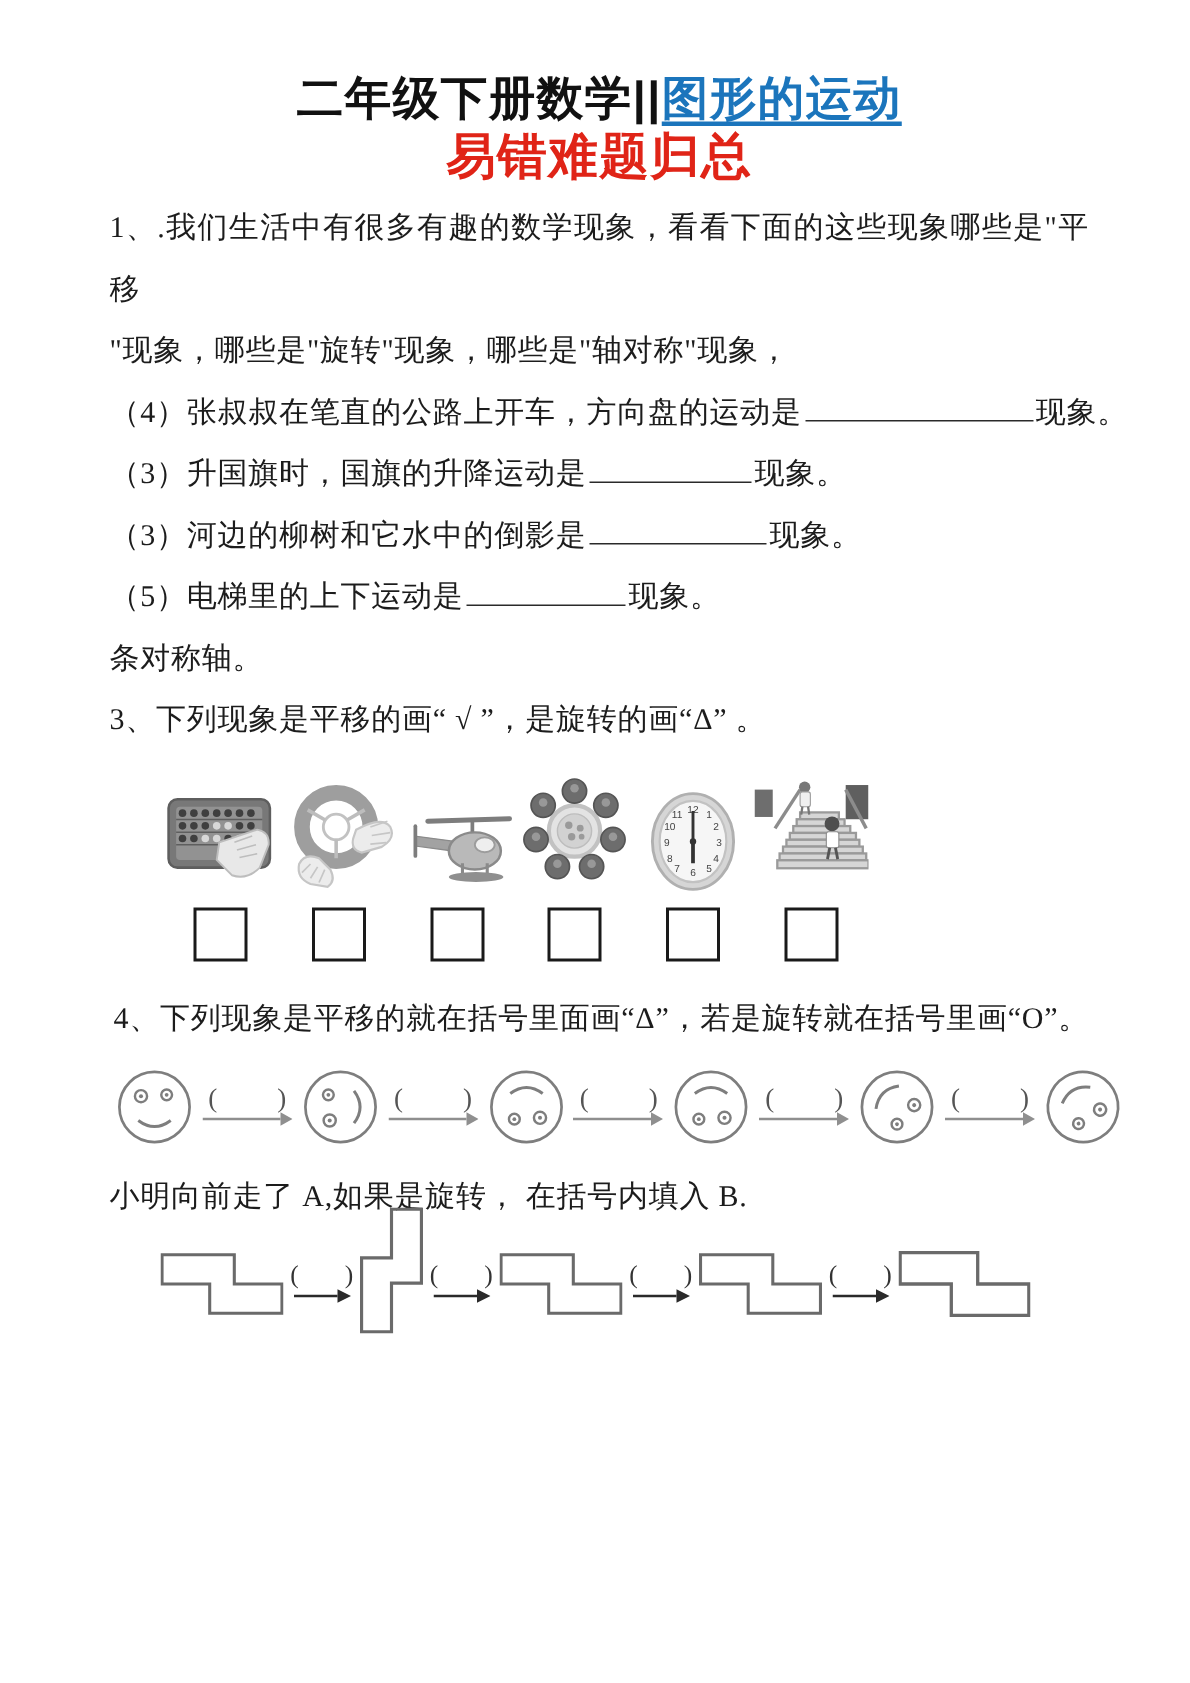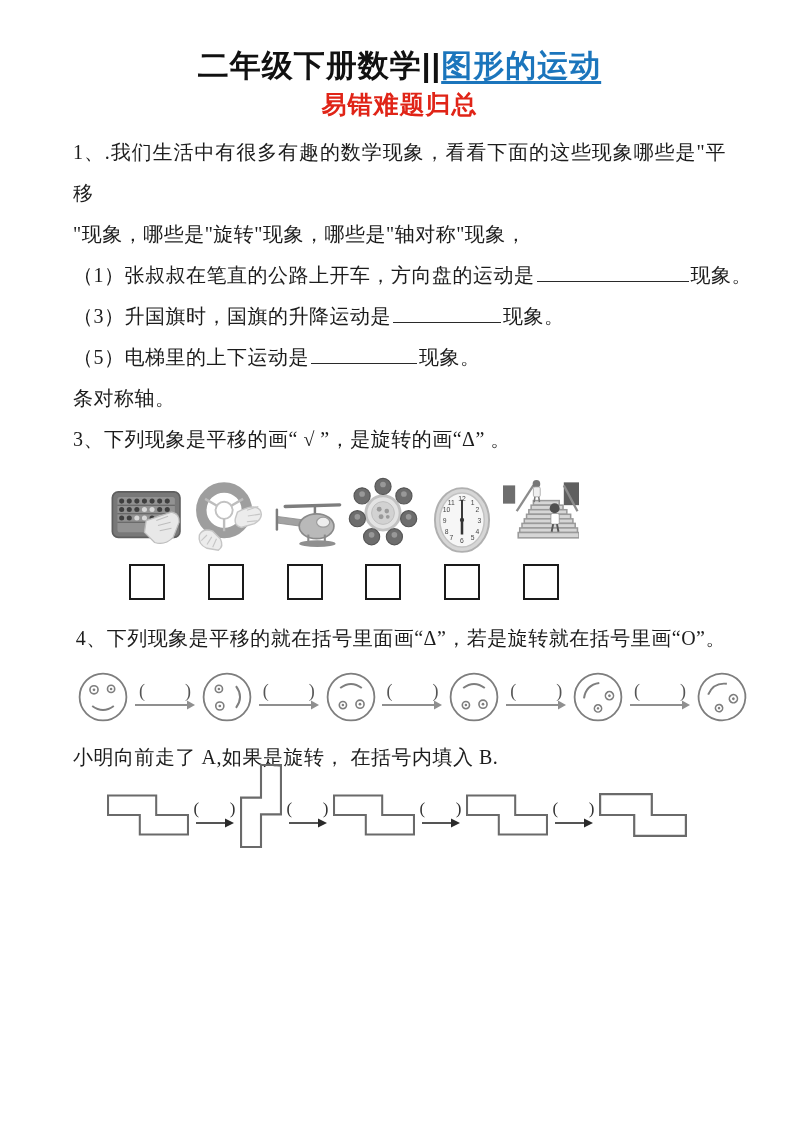--- a/index.html
+++ b/index.html
@@ -24,21 +24,21 @@
     line-height:40px;
   }
   .title-blue{
     text-decoration:underline;
     text-underline-offset:5px;
   }
   .subtitle{
     text-align:center;
     font-family:"Liberation Sans", sans-serif;
     font-weight:700;
-    font-size:25px;
+    font-size:33px;
     letter-spacing:1px;
     line-height:32px;
     margin-top:2px;
   }
   
   .bodytext{font-size:20px;line-height:41px;letter-spacing:.5px;}
   .line{white-space:nowrap;}
   .fill{ text-align:justify; text-align-last:justify; }
   .q1-intro{margin-top:12px;}
   .blank{
@@ -113,24 +113,27 @@
     <div class="title-line">
       <span>二年级下册数学||</span><span class="title-blue" style="color:#1b75bc">图形的运动</span>
     </div>
     <div class="subtitle" style="color:#e02417">易错难题归总</div>
 
     <div class="bodytext q1-intro">
       <div class="fill">1、.我们生活中有很多有趣的数学现象，看看下面的这些现象哪些是"平移</div>
       <div>"现象，哪些是"旋转"现象，哪些是"轴对称"现象，</div>
 
       <div class="line">
-        <span>（1）张叔叔在笔直的公路上开车，方向盘的运动是</span><span class="blank w1"></span><span>现象。</span>
+        <span>（4）张叔叔在笔直的公路上开车，方向盘的运动是</span><span class="blank w1"></span><span>现象。</span>
       </div>
       <div class="line">
         <span>（3）升国旗时，国旗的升降运动是</span><span class="blank w2"></span><span>现象。</span>
+      </div>
+      <div class="line">
+        <span>（3）河边的柳树和它水中的倒影是</span><span class="blank w3"></span><span>现象。</span>
       </div>
       <div class="line">
         <span>（5）电梯里的上下运动是</span><span class="blank w5"></span><span>现象。</span>
       </div>
     </div>
 
     <div class="bodytext">
       <div>条对称轴。</div>
     </div>
 

